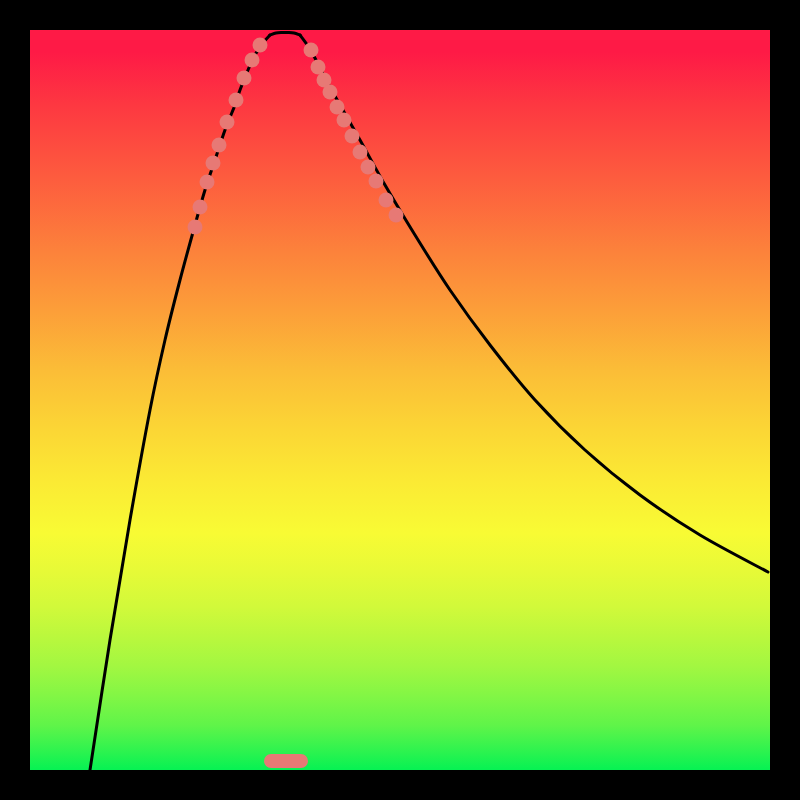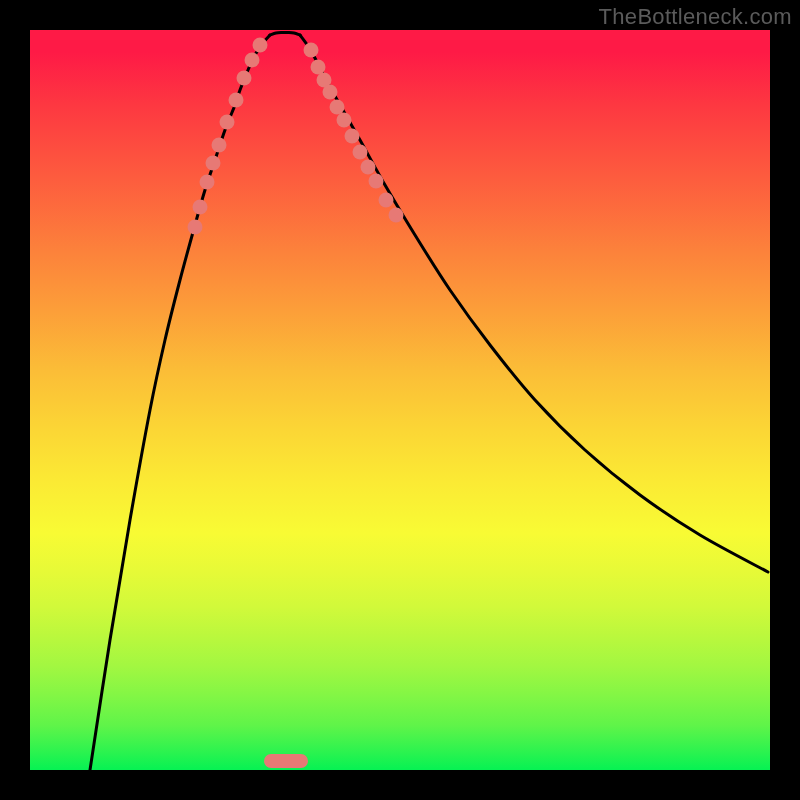--- a/index.html
+++ b/index.html
@@ -60,21 +60,20 @@
     top: 0;
     width: 740px;
     height: 740px;
     overflow: visible;
   }
 </style>
 </head>
 <body>
 
 <div class="frame">
-  <div class="watermark">TheBottleneck.com</div>
   <div class="plot">
     <svg class="curve" viewBox="0 0 740 740">
       <g id="curve-group">
           <path d="M 60 740 C 63.333333333333336 718.3333333333334, 73.33333333333333 651.6666666666666, 80 610 C 86.66666666666667 568.3333333333334, 93.33333333333333 528.3333333333334, 100 490 C 106.66666666666667 451.6666666666667, 114.16666666666667 410, 120 380 C 125.83333333333333 350, 130 331.6666666666667, 135 310 C 140 288.3333333333333, 145 269.1666666666667, 150 250 C 155 230.83333333333334, 160.83333333333334 210, 165 195 C 169.16666666666666 180, 171.66666666666666 170.83333333333334, 175 160 C 178.33333333333334 149.16666666666666, 181.66666666666666 140, 185 130 C 188.33333333333334 120, 191.66666666666666 109.16666666666667, 195 100 C 198.33333333333334 90.83333333333333, 202.5 81.66666666666667, 205 75 C 207.5 68.33333333333333, 207.83333333333334 65.83333333333333, 210 60 C 212.16666666666666 54.166666666666664, 215.5 45.833333333333336, 218 40 C 220.5 34.166666666666664, 222.66666666666666 29.333333333333332, 225 25 C 227.33333333333334 20.666666666666668, 229.5 17.333333333333332, 232 14 C 234.5 10.666666666666666, 238.66666666666666 6.5, 240 5" fill="none" stroke="#000000" stroke-width="3" stroke-linecap="round"></path>
           <path d="M 270 5 C 271.3333333333333 6.833333333333333, 275.3333333333333 11.833333333333332, 278 16 C 280.6666666666667 20.166666666666668, 283 24.333333333333332, 286 30 C 289 35.666666666666664, 292 42.5, 296 50 C 300 57.5, 304.3333333333333 65, 310 75 C 315.6666666666667 85, 322.5 96.66666666666667, 330 110 C 337.5 123.33333333333333, 345.8333333333333 139.16666666666666, 355 155 C 364.1666666666667 170.83333333333334, 374.1666666666667 187.5, 385 205 C 395.8333333333333 222.5, 407.5 241.66666666666666, 420 260 C 432.5 278.3333333333333, 445.8333333333333 296.6666666666667, 460 315 C 474.1666666666667 333.3333333333333, 489.1666666666667 352.5, 505 370 C 520.8333333333334 387.5, 537.5 404.1666666666667, 555 420 C 572.5 435.8333333333333, 590.8333333333334 450.8333333333333, 610 465 C 629.1666666666666 479.1666666666667, 648.6666666666666 492.1666666666667, 670 505 C 691.3333333333334 517.8333333333334, 726.6666666666666 535.8333333333334, 738 542" fill="none" stroke="#000000" stroke-width="3" stroke-linecap="round"></path>
           <path d="M 240 5 C 241 4.666666666666667, 244 3.4166666666666665, 246 3 C 248 2.5833333333333335, 250 2.5833333333333335, 252 2.5 C 254 2.4166666666666665, 256 2.4166666666666665, 258 2.5 C 260 2.5833333333333335, 262 2.5833333333333335, 264 3 C 266 3.4166666666666665, 269 4.666666666666667, 270 5" fill="none" stroke="#000000" stroke-width="3" stroke-linecap="round"></path>
         </g>
       <g id="marker-group">
           <circle cx="165" cy="197" r="7.5" fill="#e77975"></circle>
           <circle cx="170" cy="177" r="7.5" fill="#e77975"></circle>

